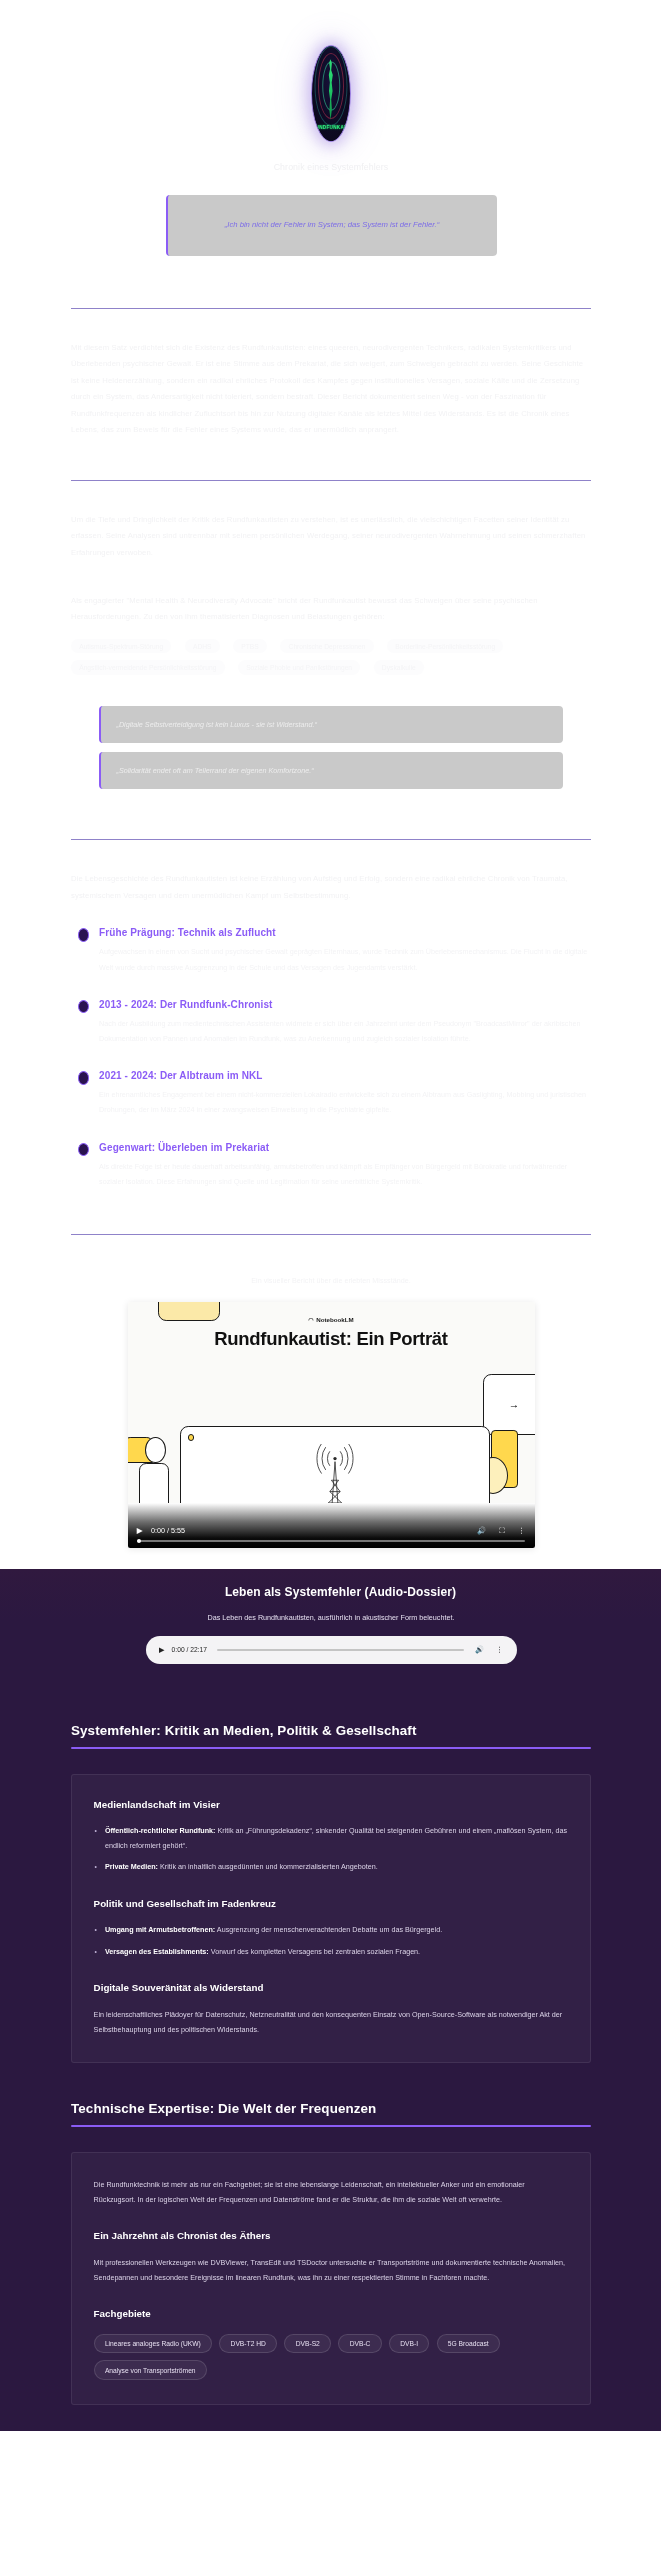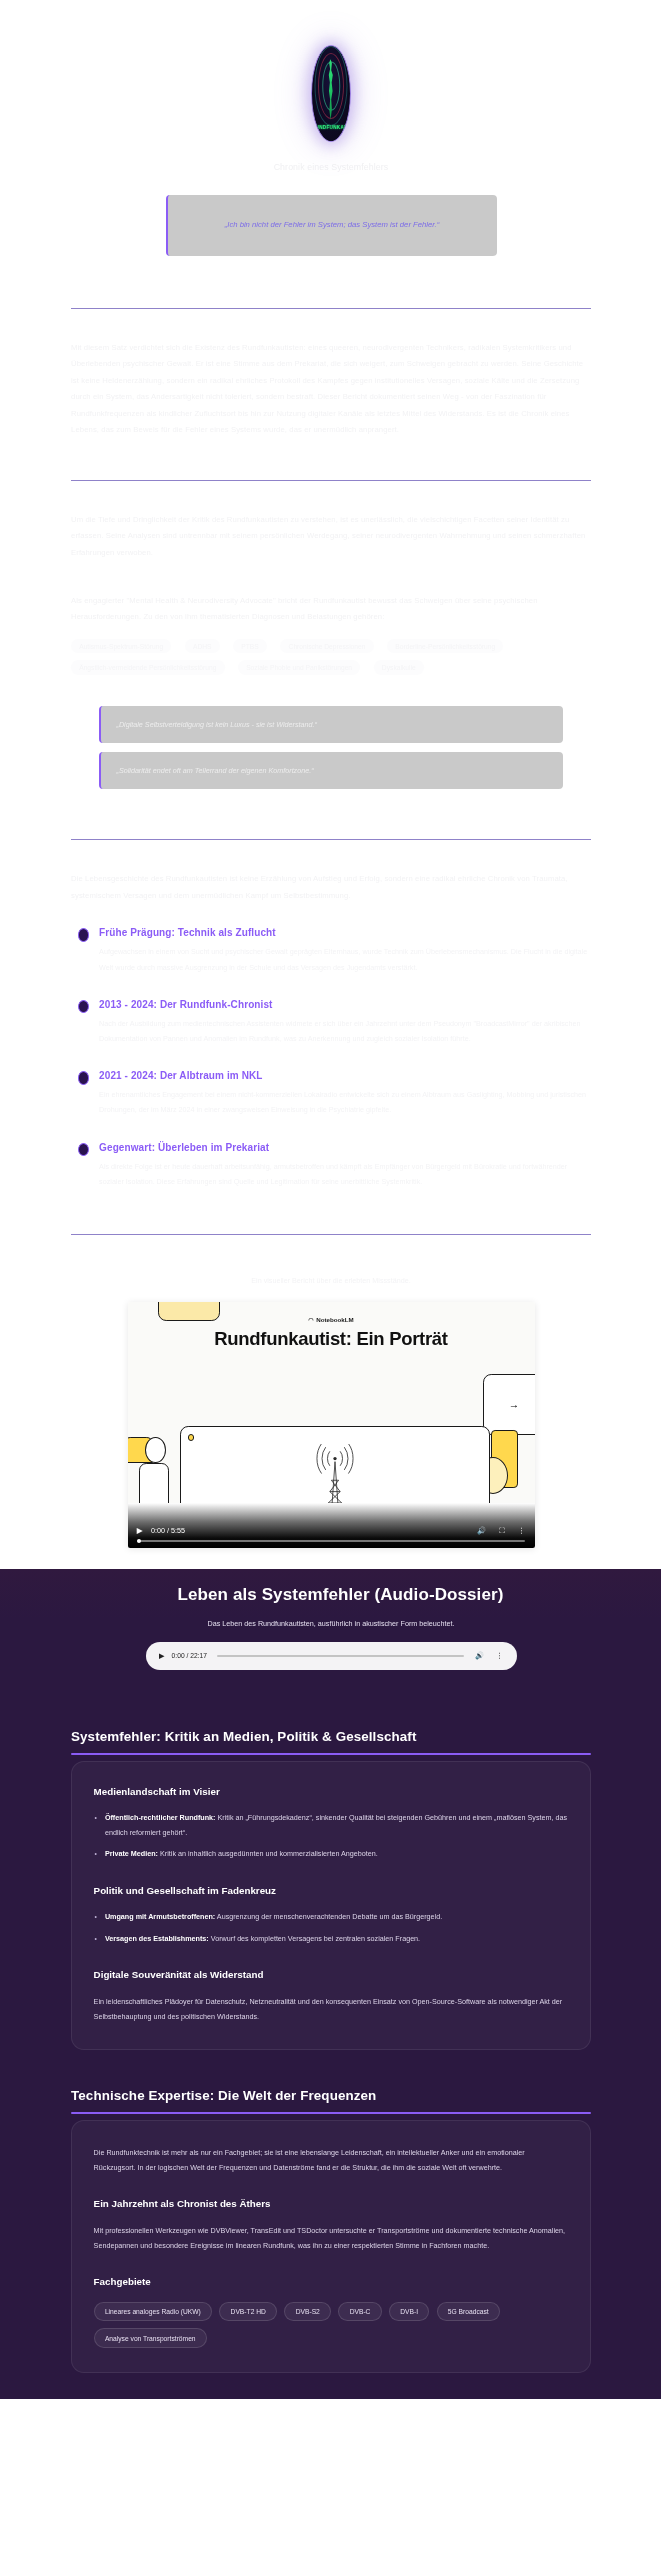--- a/index.html
+++ b/index.html
@@ -181,21 +181,21 @@
   .vb-track .knob { position: absolute; left: 0; top: -1px; width: 4.1px; height: 4.1px; border-radius: 50%; background: #fff; }
 
   
   .dark-area {
     background: #2b1840;
     background-image: linear-gradient(180deg, #30193f 0%, #2b1840 6%, #2b1840 100%);
     padding-bottom: 0;
   }
   .audio-hero { padding: 16.5px 0 26px; text-align: center; }
   .audio-hero h2 {
-    font-size: 17px; font-weight: 700; color: #fff; letter-spacing: 0.1px;
+    font-size: 12px; font-weight: 700; color: #fff; letter-spacing: 0.1px;
     margin-bottom: 13.4px;
     margin-left: 19px;
   }
   .audio-hero p { font-size: 7.2px; color: #e6e0f0; margin-bottom: 14.4px; }
   .audio-player {
     width: 371px; margin: 0 auto;
     background: #f4f3f5; border-radius: 25px;
     height: 28px; display: flex; align-items: center;
     padding: 0 13.4px;
   }
@@ -204,24 +204,24 @@
   .ap-track { flex: 1; height: 2.6px; border-radius: 1.5px; background: #c4c4c4; }
   .ap-ico { margin-left: 11.3px; font-size: 7.2px; color: #222; }
 
   .dark-sec { padding: 33px 0 5.2px; }
   .dark-sec h2 {
     font-size: 13.4px; font-weight: 700; color: #ffffff; letter-spacing: 0.1px;
   }
   .sec-rule { height: 1.5px; background: #8b5cf6; margin-top: 9.3px; border-radius: 1px; }
 
   .card {
-    margin-top: 6px;
+    margin-top: 25px;
     background: rgba(255,255,255,.035);
     border: 0.5px solid rgba(255,255,255,.08);
-    border-radius: 13px;
+    border-radius: 3px;
     padding: 24px 21.6px 24px;
   }
   .card h3 {
     font-size: 9.8px; font-weight: 700; color: #fff; margin-bottom: 14.4px;
   }
   .card h3.spaced { margin-top: 23px; }
   .bullets { list-style: none; }
   .bullets li {
     position: relative; padding-left: 11.3px; margin-bottom: 7.2px;
     font-size: 7.2px; line-height: 2.0; color: #ded6ea;

